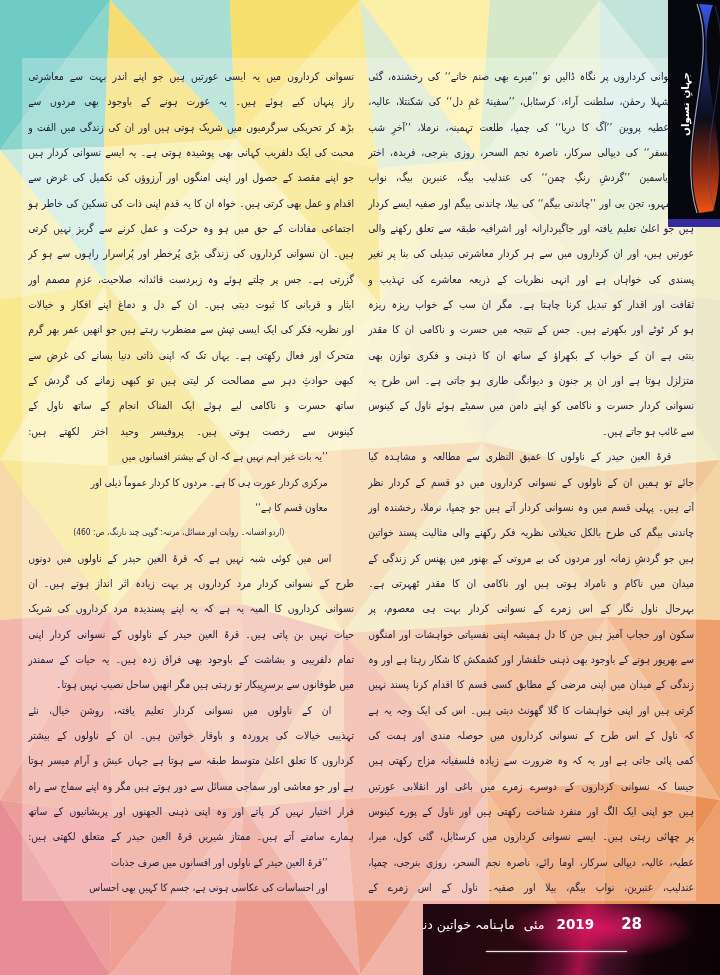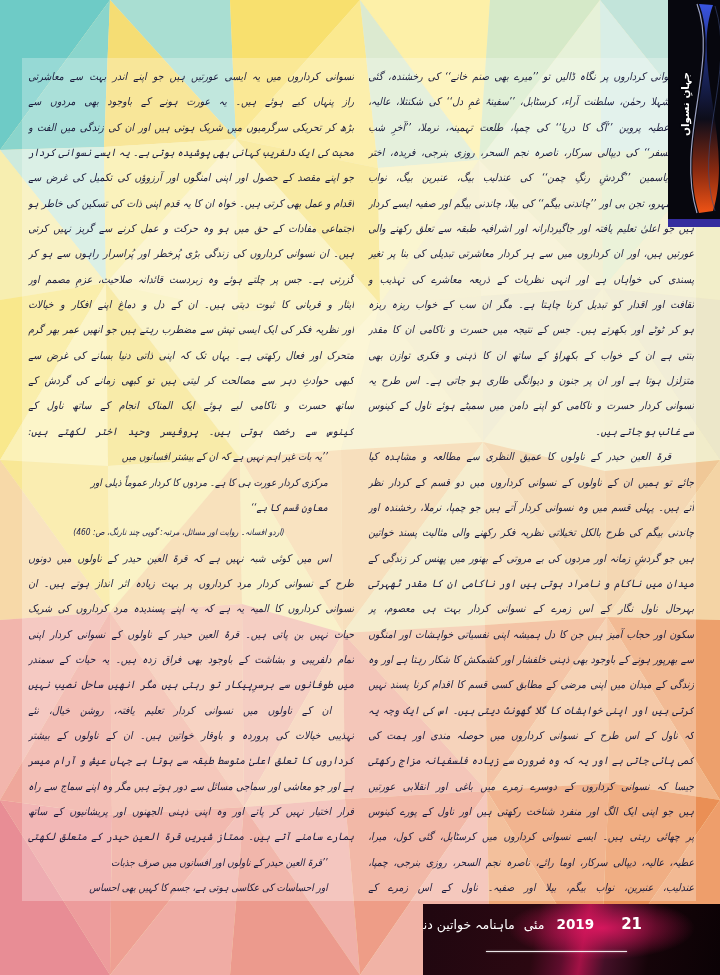--- a/index.html
+++ b/index.html
@@ -7,21 +7,21 @@
     position:relative;width:720px;height:975px;overflow:hidden;
     background:#f6eec0;font-family:"DejaVu Sans",sans-serif;
   }
   .bg-svg{position:absolute;inset:0;width:720px;height:975px;display:block;}
   .text-wash{position:absolute;left:22px;right:24px;top:58px;bottom:74px;background:rgba(255,255,250,0.28);}
   
   .article{
     position:absolute;top:64px;right:26px;left:28px;height:840px;
     display:flex;direction:rtl;gap:14px;
   }
-  .col{width:326px;position:relative;font-style:italic;}
+  .col{width:326px;position:relative;}
   .line{
     direction:rtl;height:25.35px;line-height:25.35px;overflow:hidden;
     width:372px;transform:scaleX(0.876);transform-origin:100% 50%;
     font-size:10.6px;color:#1b1b3c;
     text-align:justify;text-align-last:justify;
   }
   .line.end{text-align-last:right;}
   .line.indent{padding-right:26px;width:346px;}
   .line.quote{
     padding:0 30px 0 36px;width:306px;
@@ -234,21 +234,21 @@
       <path d="M31 4 C54 62 8 142 31 213 L45 211 C66 142 23 64 45 5 Z" fill="url(#sw)"></path>
       <path d="M29 4 C51 63 7 143 29 213" stroke="#cdd5ff" stroke-width="1.2" fill="none" opacity="0.75"></path>
       <path d="M47 6 C68 72 25 144 47 211" stroke="#3a4a7c" stroke-width="1" fill="none" opacity="0.6"></path>
       <rect y="219" width="52" height="8" fill="#342c9e"></rect>
     </svg>
     <div class="section-title-vertical">جہانِ نسواں</div>
   </div>
 
   <div class="footer">
     <div class="footer-row">
-      <span class="pageno">21</span>
+      <span class="pageno">28</span>
       <span class="year">2019</span>
       <span class="month">مئی</span>
       <span class="magtitle">ماہنامہ خواتین دنیا</span>
     </div>
     <div class="footer-divider"></div>
   </div>
 
 </div>
 
 </body></html>

